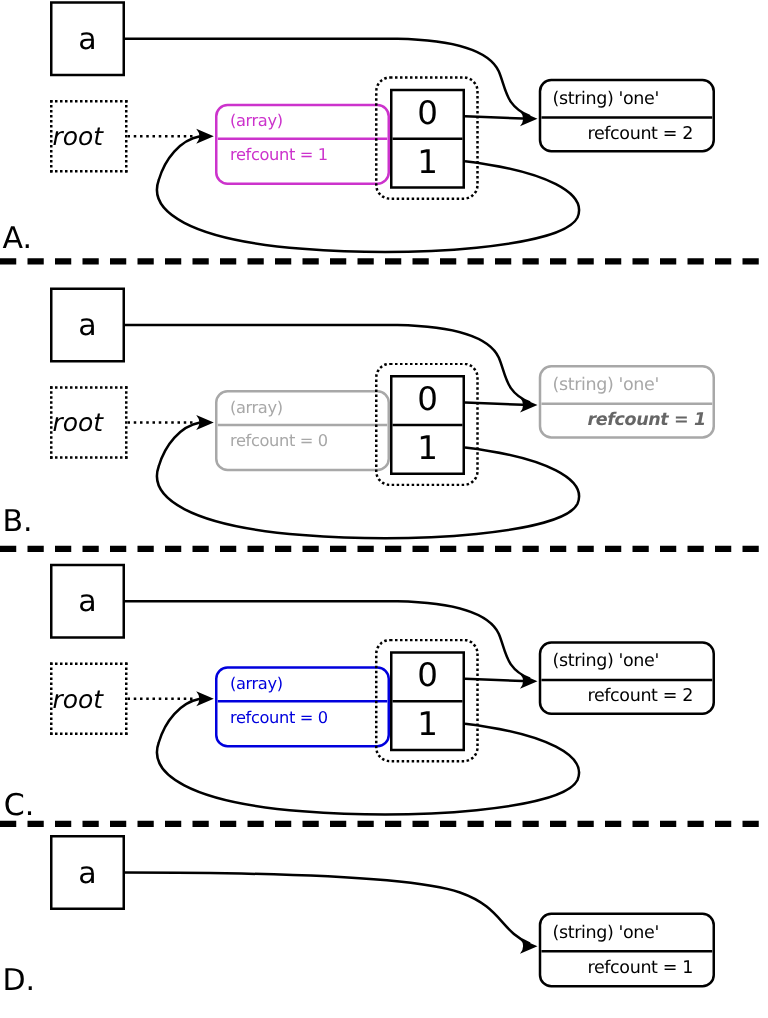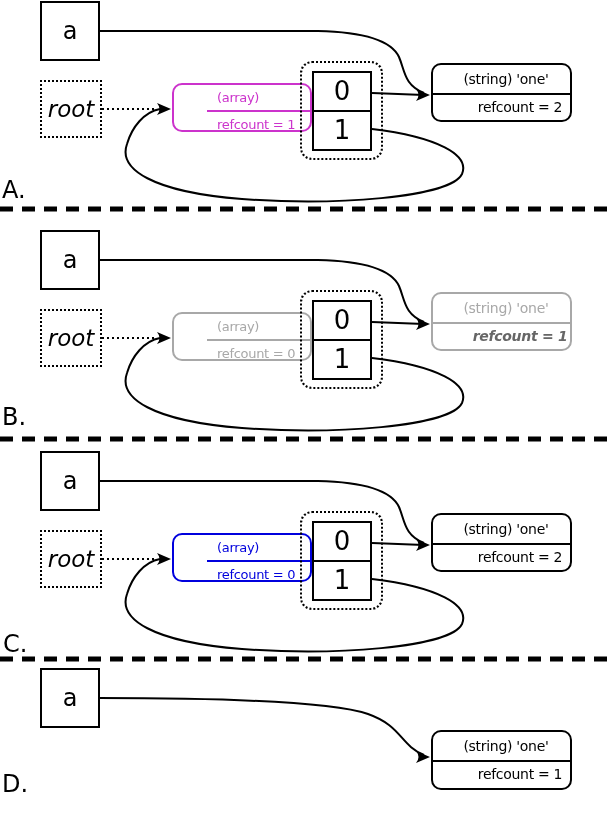--- a/index.html
+++ b/index.html
@@ -5,30 +5,30 @@
   html,body{margin:0;padding:0;background:#fff;}
   .canvas{position:relative;width:614px;height:814px;background:#ffffff;overflow:hidden;
           font-family:"DejaVu Sans","Liberation Sans",sans-serif;color:#000;}
   .wires{position:absolute;left:0;top:0;z-index:1;}
   .node{position:absolute;z-index:2;box-sizing:border-box;background:#fff;}
 
   
   .varbox{width:60px;height:60px;border:2px solid #000;display:flex;align-items:center;justify-content:center;
           font-size:24px;}
   
-  .rootbox{width:62px;height:58px;border:2px dotted #000;display:flex;align-items:center;justify-content:center;
-           font-size:23px;font-style:italic;}
+  .rootbox{width:62px;height:58px;border:2px dotted #000;display:flex;align-items:center;justify-content:flex-start;
+           font-size:20px;font-style:italic;}
   
   .rbox{border:2px solid currentColor;border-radius:10px;overflow:hidden;}
   .rbox .divider{height:2px;background:currentColor;}
-  .arraybox{width:140px;height:49px;padding-left:33px;}
+  .arraybox{width:140px;height:65px;}
   .arraybox .row{height:25px;line-height:25px;padding-left:10px;font-size:13px;letter-spacing:-0.3px;white-space:nowrap;}
   .arraybox .row.r2{height:26px;line-height:26px;}
   .strbox{width:141px;height:59px;}
-  .strbox .row{height:28px;line-height:28px;padding-left:9px;font-size:14px;letter-spacing:-0.3px;white-space:nowrap;text-align:center;}
+  .strbox .row{height:28px;line-height:28px;padding-left:9px;font-size:14px;letter-spacing:-0.3px;white-space:nowrap;}
   .strbox .row.s2{height:25px;line-height:25px;margin-left:28px;}
   .strbox.tall{height:60px;}
   .strbox.tall .row.s2{height:26px;}
   .row.em{font-style:italic;font-weight:bold;color:#666666;}
   
   .dotwrap{width:83px;height:99px;border:2px dotted #000;border-radius:12px;background:transparent;}
   
   .cells{width:60px;height:80px;border:2px solid #000;}
   .cells .cell{height:37px;line-height:37px;text-align:center;font-size:26px;}
   .cells .cdiv{height:2px;background:#000;}

